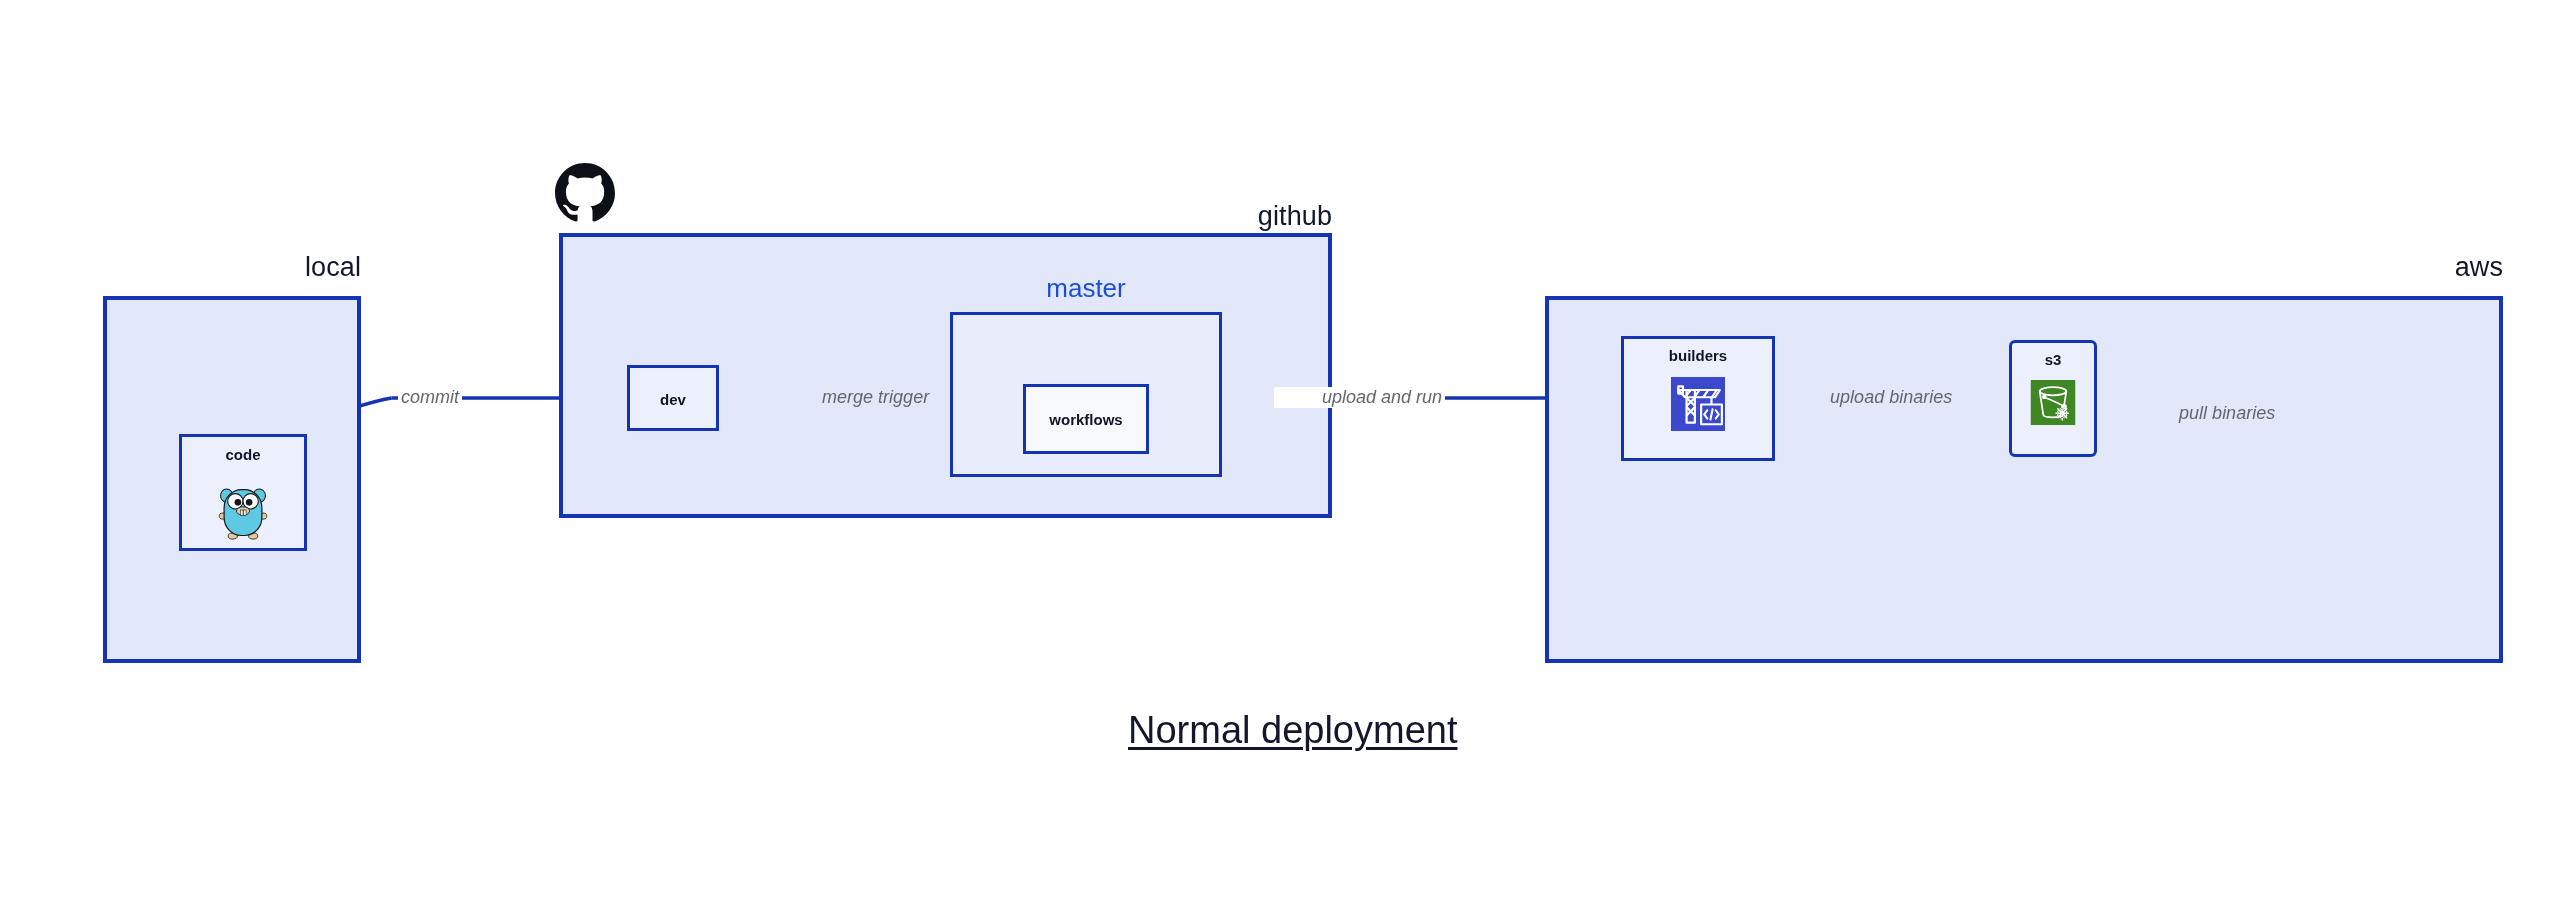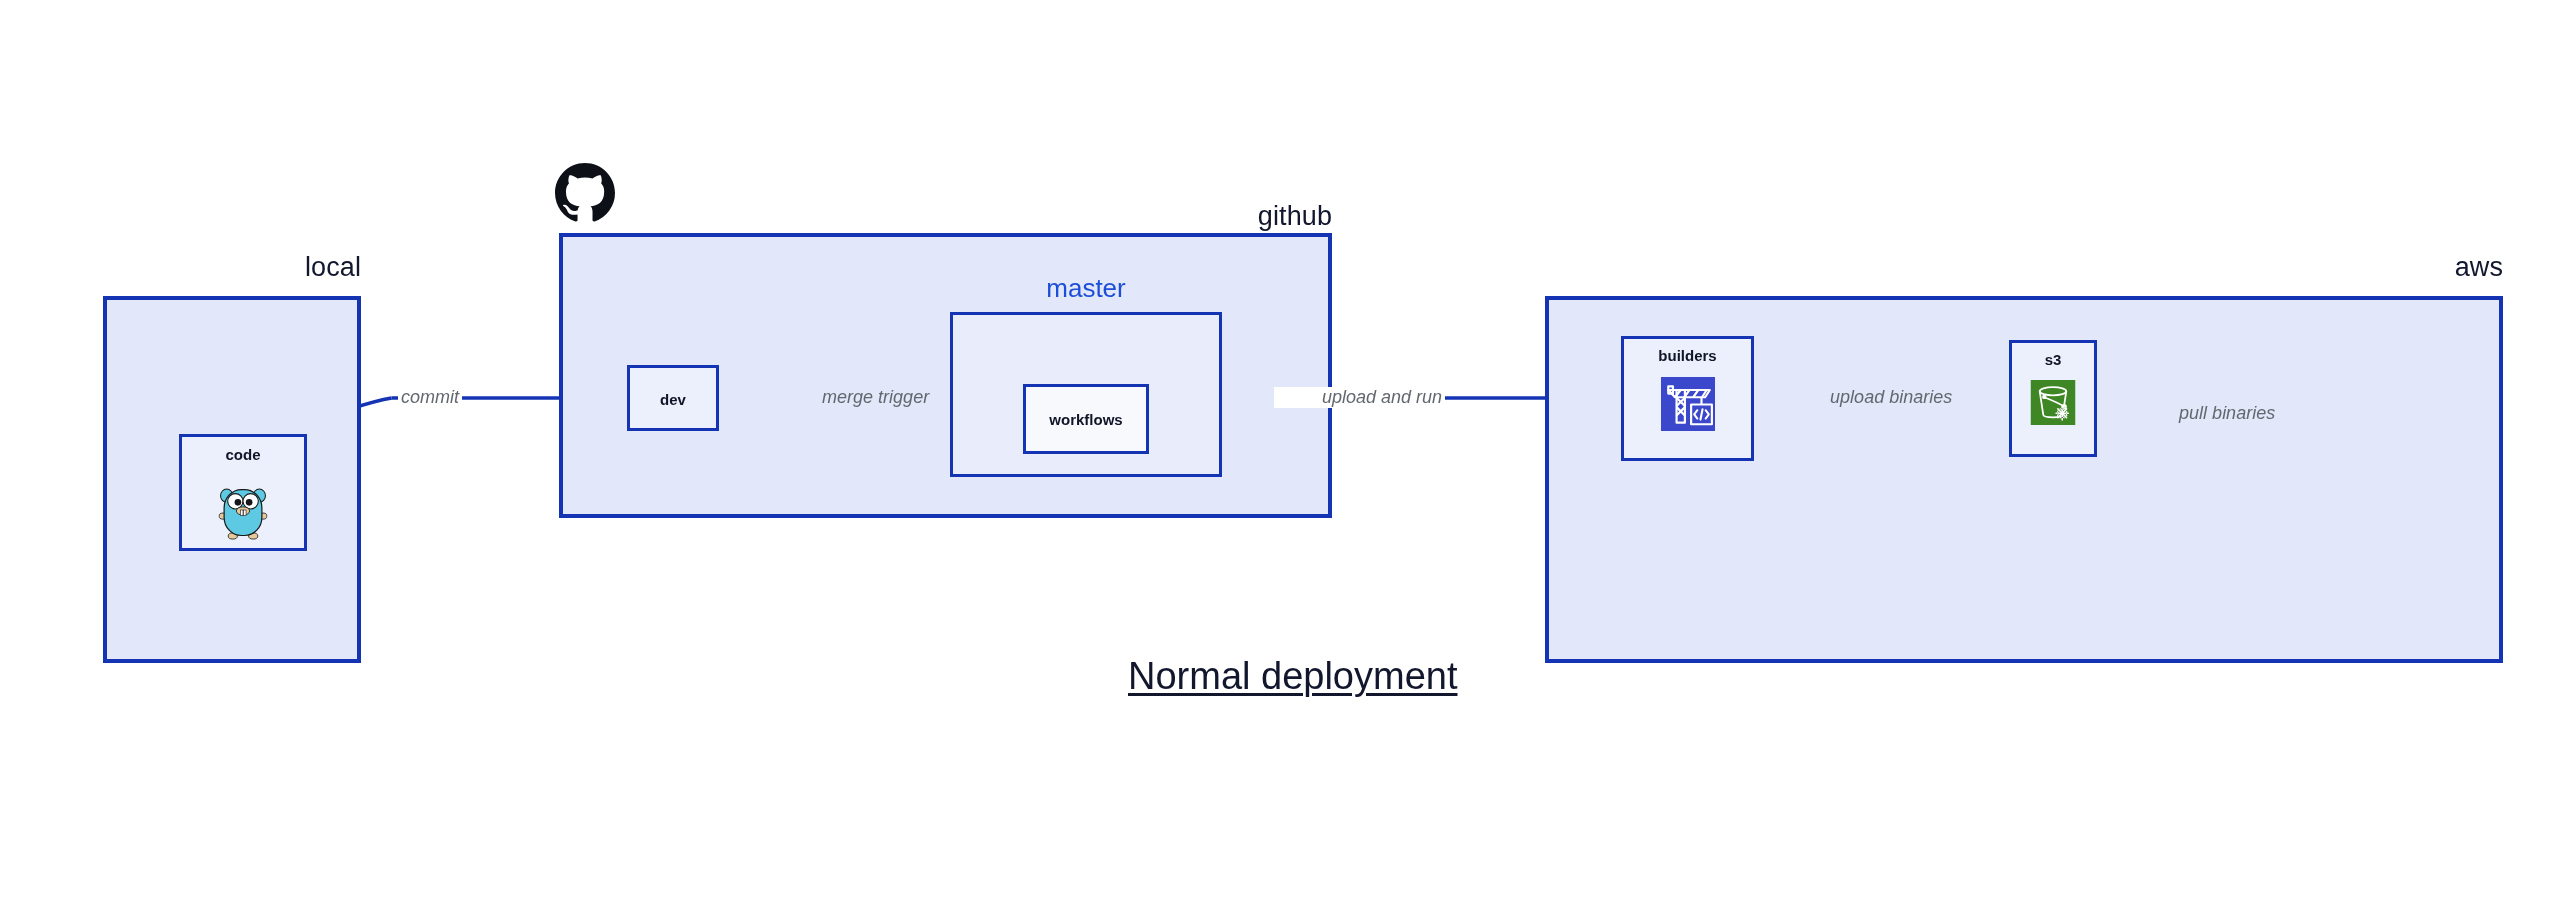--- a/index.html
+++ b/index.html
@@ -206,21 +206,21 @@
   </div>
 
   <div class="edge-label on-group" style="left:819px; top:387px;">merge trigger</div>
 
   <div class="edge-label on-white" style="left:1274px; top:387px;padding-left:48px;">upload and run</div>
 
   <div class="group-title" style="left:1545px; top:252px; width:958px;">aws</div>
 
   <div class="abs group-box" style="left:1545px; top:296px; width:958px; height:367px;"></div>
 
-  <div class="abs node-box" style="left:1621px; top:336px; width:133px; height:125px;">
+  <div class="abs node-box" style="left:1621px; top:336px; width:154px; height:125px;">
     <div class="node-label" style="top:8.2px;">builders</div>
     <div class="icon-wrap" style="left:50%; top:38px; transform:translateX(-50%); width:54px; height:54px;">
       <svg width="54" height="54" viewBox="0 0 104 104" xmlns="http://www.w3.org/2000/svg">
         <rect x="0" y="0" width="104" height="104" fill="#3b48cc"></rect>
         <g fill="none" stroke="#ffffff" stroke-width="4.2" stroke-linejoin="round">
 
           <rect x="14" y="18" width="9" height="14"></rect>
 
           <path d="M14 25 H94 L85 39 H27 Z"></path>
           <path d="M27 39 L38 25 M45 39 L55 25 M62 39 L72 25 M79 39 L88 25"></path>
@@ -234,21 +234,21 @@
         </g>
         <g fill="none" stroke="#ffffff" stroke-width="4" stroke-linecap="round" stroke-linejoin="round">
           <path d="M70 64 L64 72 L70 80"></path>
           <path d="M86 64 L92 72 L86 80"></path>
           <path d="M80 62 L76 82"></path>
         </g>
       </svg>
     </div>
   </div>
 
-  <div class="abs node-box" style="left:2009px; top:340px; width:88px; height:117px;">
+  <div class="abs node-box" style="left:2009px; top:340px; width:88px; height:117px;border-radius:6px;">
     <div class="node-label" style="top:8.2px;">s3</div>
     <div class="icon-wrap" style="left:50%; top:37px; transform:translateX(-50%); width:45px; height:45px;">
       <svg width="45" height="45" viewBox="0 0 88 88" xmlns="http://www.w3.org/2000/svg">
         <rect x="0" y="0" width="88" height="88" fill="#3f8624"></rect>
         <g fill="none" stroke="#ffffff" stroke-width="3.4" stroke-linecap="round" stroke-linejoin="round">
 
           <path d="M18 22 L25 68 C25 71 33 73 44 73 C50 73 55 72.5 58 71.5"></path>
           <path d="M70 22 L66 48"></path>
 
           <ellipse cx="44" cy="22" rx="26" ry="8"></ellipse>
@@ -272,16 +272,16 @@
         </g>
       </svg>
     </div>
   </div>
 
 
   <div class="edge-label on-group" style="left:1827px; top:387px;">upload binaries</div>
 
   <div class="edge-label on-group" style="left:2176px; top:403px;">pull binaries</div>
 
-  <div class="diagram-title" style="left:1128px; top:655px;">Normal deployment</div>
+  <div class="diagram-title" style="left:1128px; top:709px;">Normal deployment</div>
 
 </div>
 
 
 </body></html>

